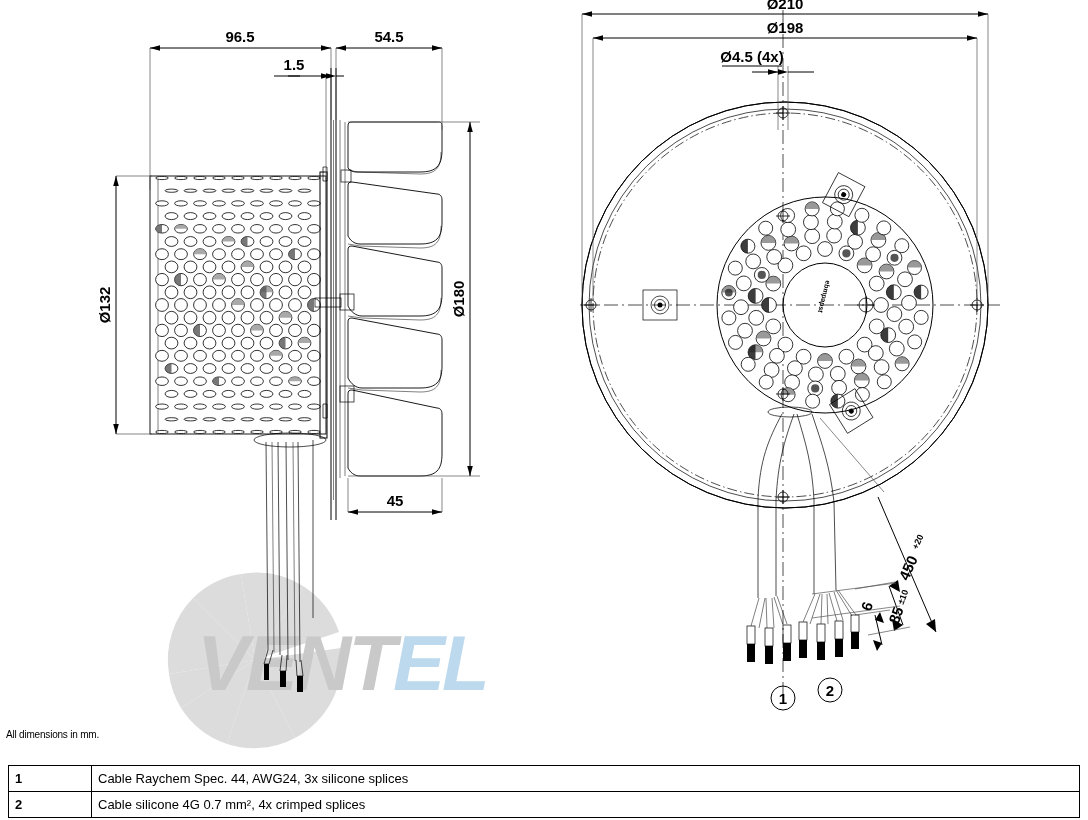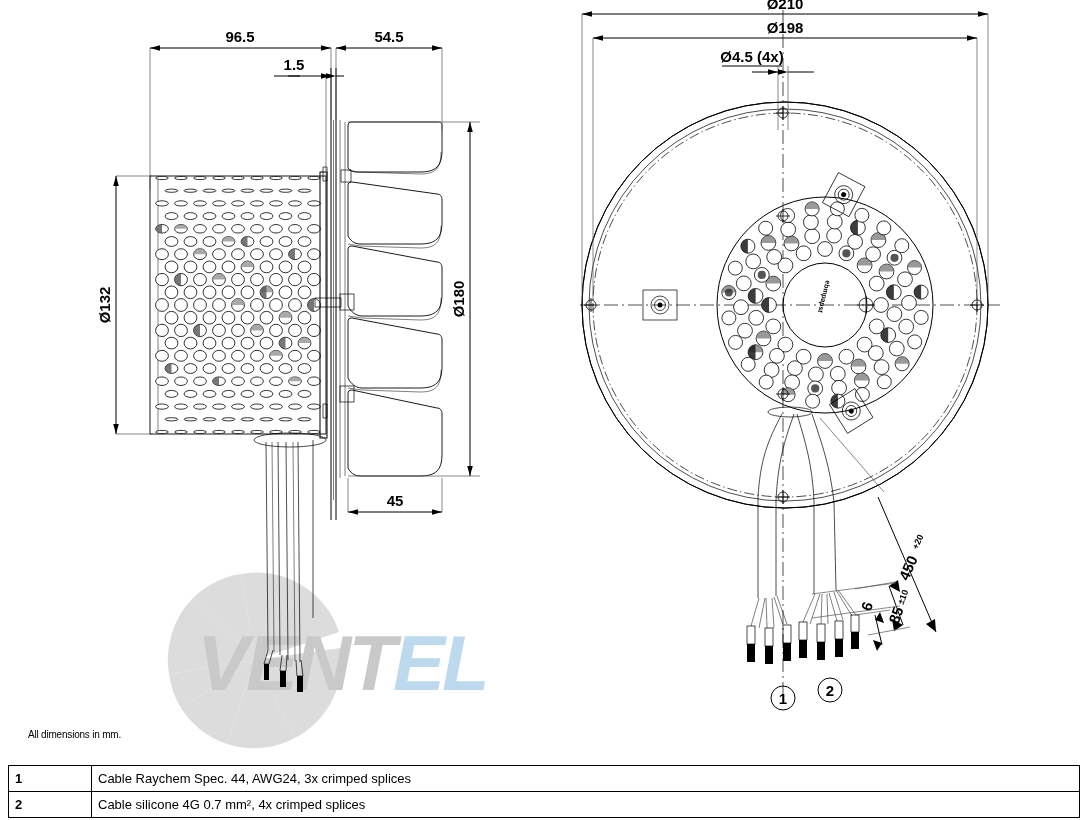--- a/index.html
+++ b/index.html
@@ -29,21 +29,21 @@
   #legend{
     position:absolute;left:8px;top:765px;width:1072px;z-index:3;
     border-collapse:collapse;
   }
   #legend td{
     border:1.6px solid #000;height:25px;vertical-align:middle;
     font-family:"Liberation Sans",sans-serif;font-size:13px;padding:0 0 0 6px;
   }
   #legend td.idx{width:76px;font-weight:bold;}
   #note-txt{
-    position:absolute;left:28px;top:729px;z-index:3;
+    position:absolute;left:6px;top:729px;z-index:3;
     font-family:"Liberation Sans",sans-serif;font-size:10px;color:#000;
     letter-spacing:-0.2px;
   }
 </style>
 </head>
 <body>
 
 <div id="sheet">
 
   <svg class="layer" id="wm" viewBox="0 0 1088 820">
@@ -724,21 +724,21 @@
       </g>
     </g>
   </svg>
 
   <div id="note-txt">All dimensions in mm.</div>
 
   <table id="legend">
     <tbody>
       <tr>
         <td class="idx">1</td>
-        <td>Cable Raychem Spec. 44, AWG24, 3x crimped splices</td>
+        <td>Cable Raychem Spec. 44, AWG24, 3x silicone splices</td>
       </tr>
       <tr>
         <td class="idx">2</td>
         <td>Cable silicone 4G 0.7 mm², 4x crimped splices</td>
       </tr>
     </tbody>
   </table>
 
 </div>
 

